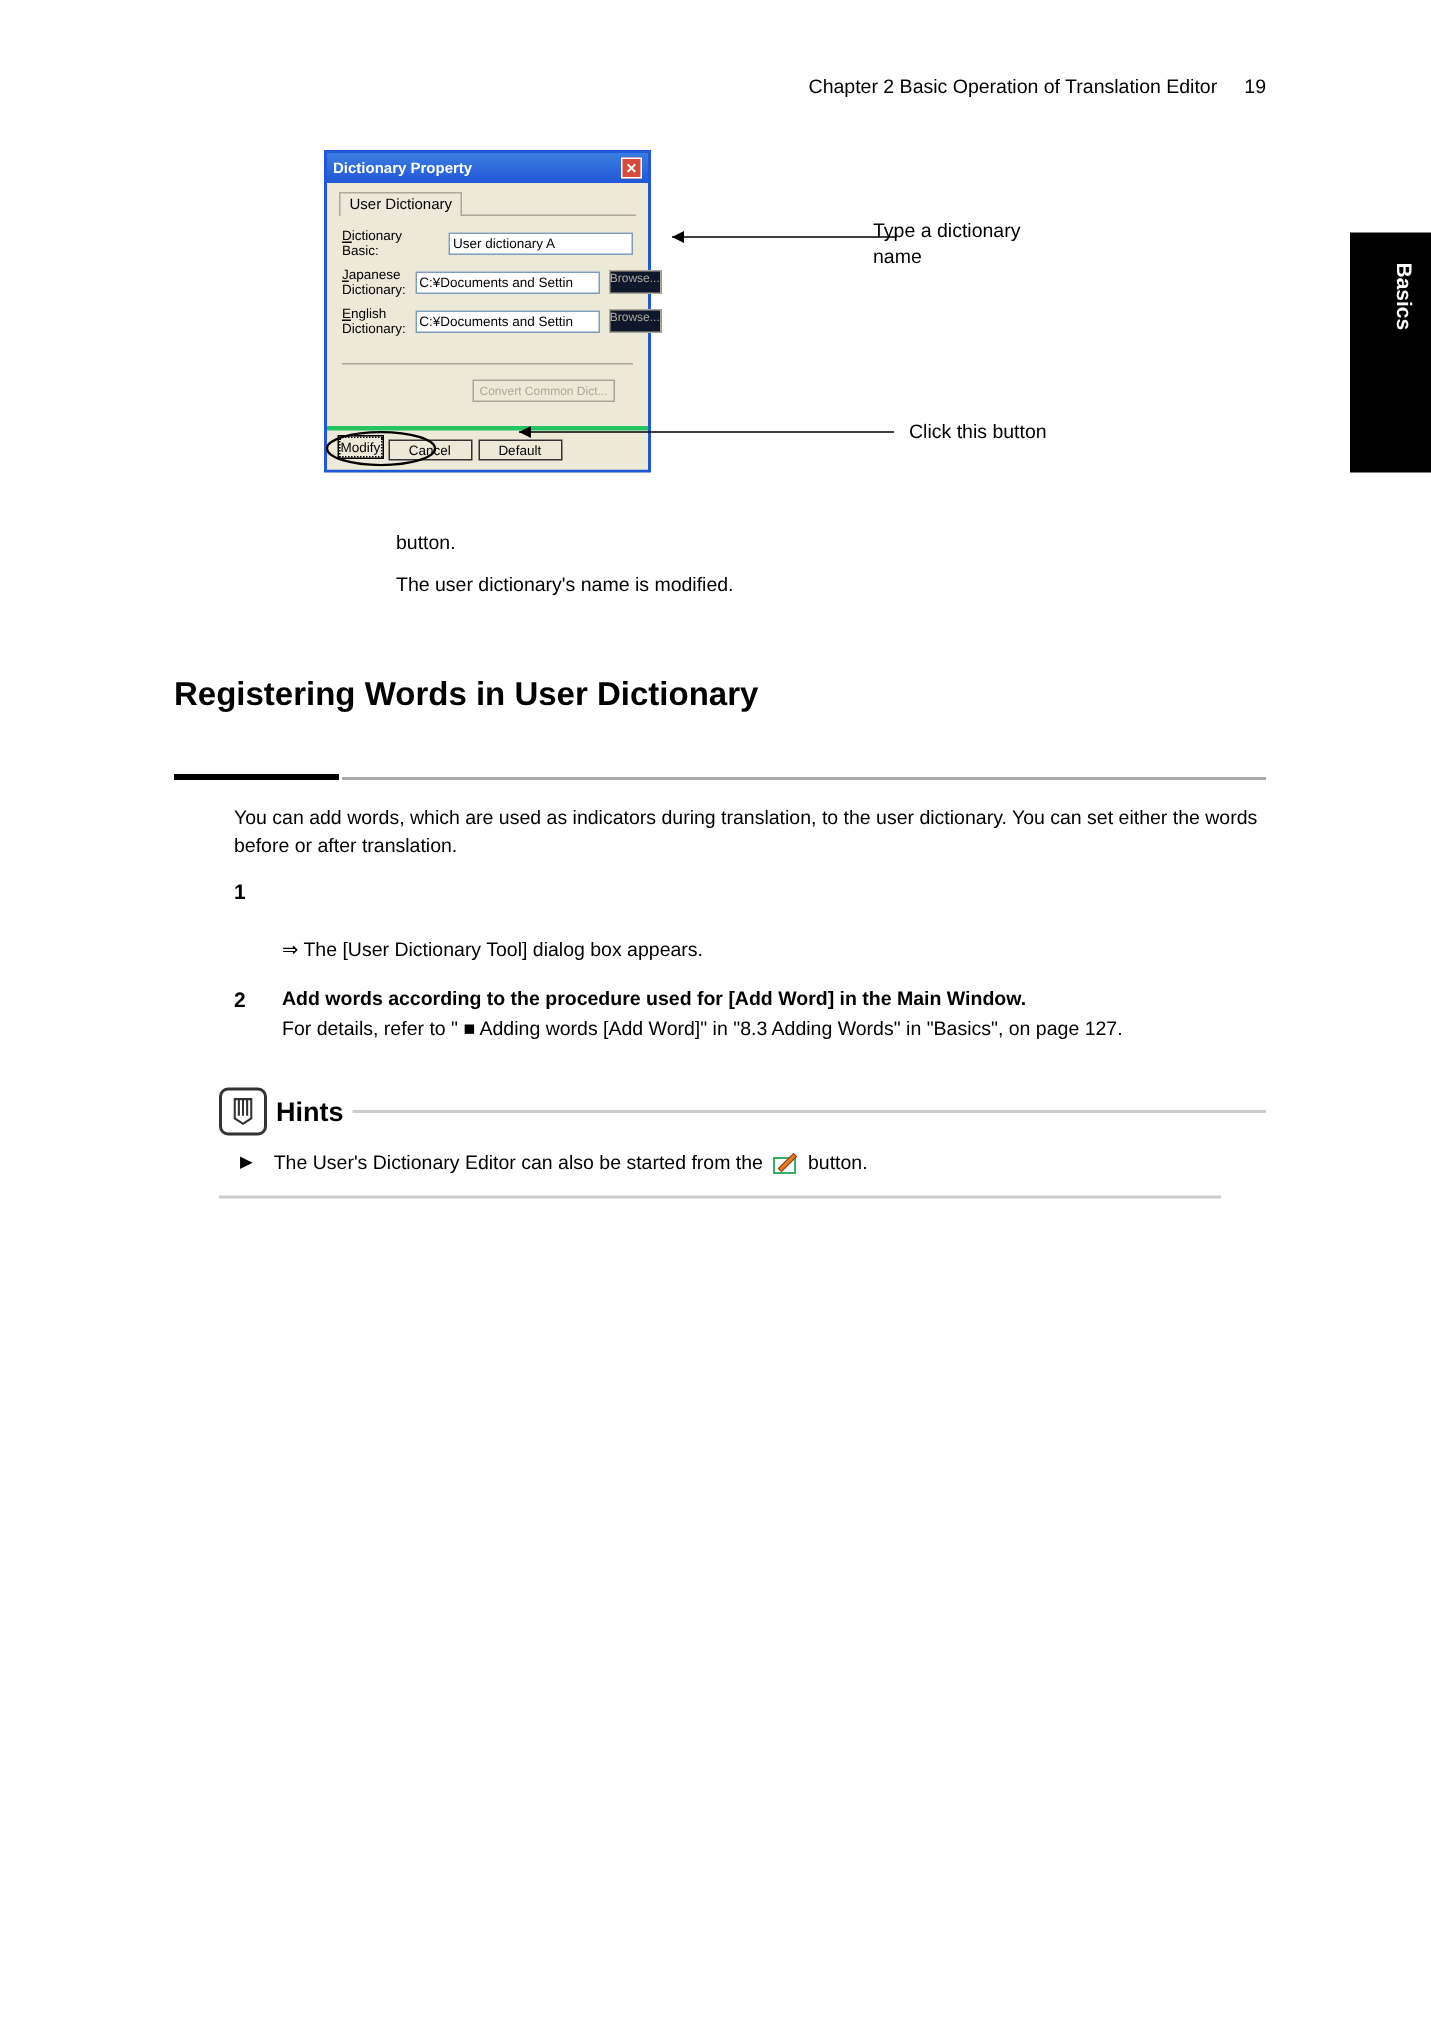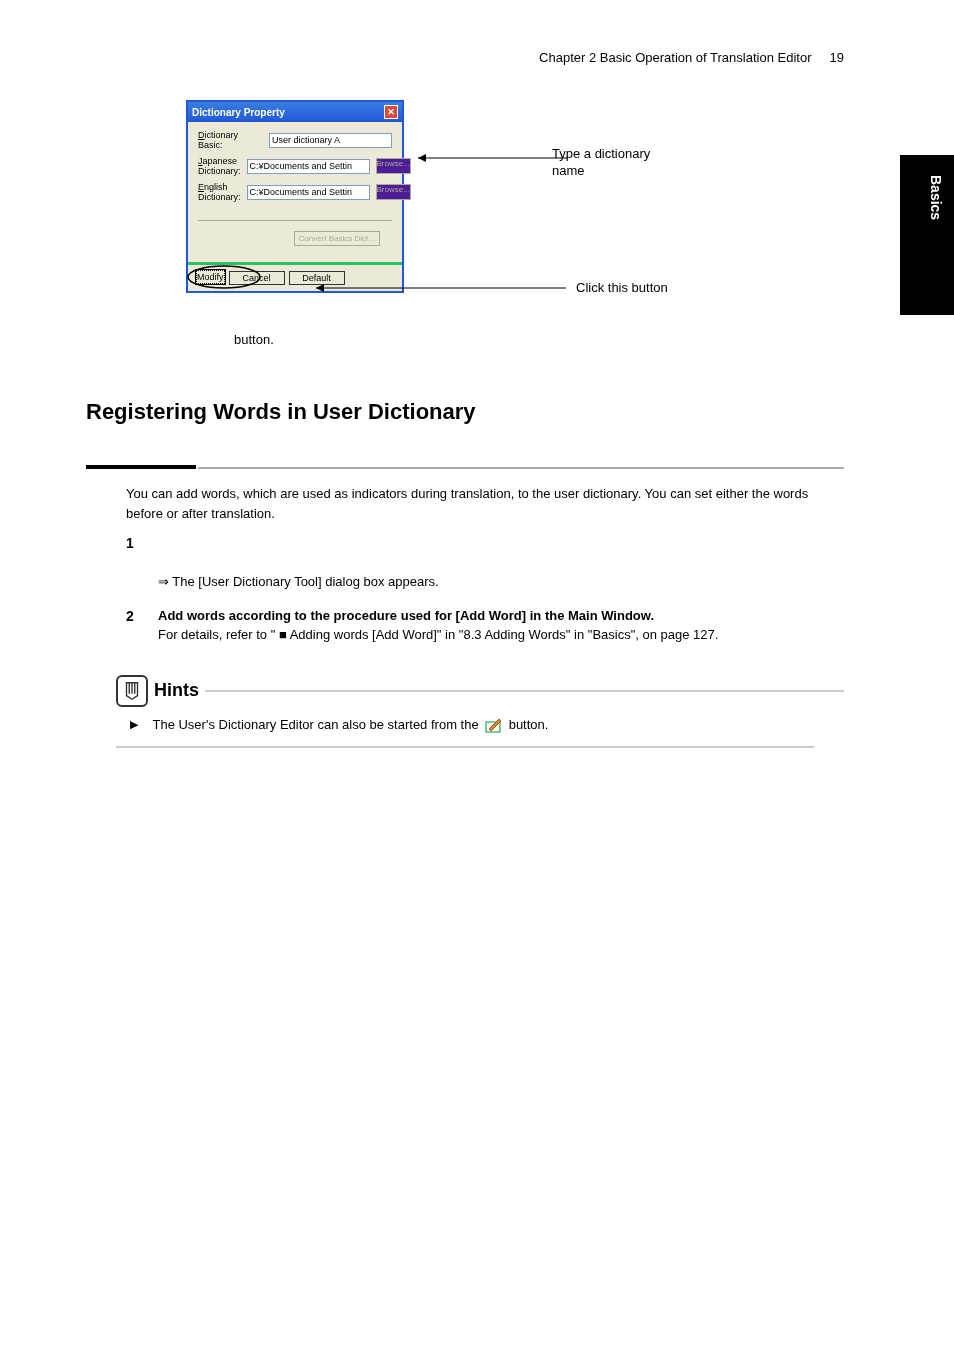--- a/index.html
+++ b/index.html
@@ -1,18 +1,18 @@
 <!DOCTYPE html>
 <html><head>
   <meta charset="utf-8">
   <style>
     * { margin: 0; padding: 0; box-sizing: border-box; }
     body { font-family: Arial, sans-serif; background: #fff; width: 954px; height: 1348px; position: relative; font-size: 13px; color: #000; }
     
-    .page { padding: 100px 110px 60px 62px; position: relative; margin-left: 24px; }
+    .page { padding: 100px 110px 60px 116px; position: relative; }
     
     
     .page-num { position: absolute; top: 50px; right: 110px; font-size: 13px; }
     
     
     .tab { position: absolute; right: 0; top: 155px; width: 54px; height: 160px; background: #000; }
     .tab-text { color: #fff; writing-mode: vertical-rl; text-orientation: mixed; font-weight: bold; font-size: 14px; position: absolute; right: 10px; top: 20px; }
     
     
     .dialog-wrap { position: relative; margin-left: 100px; margin-bottom: 20px; }
@@ -20,21 +20,21 @@
     .titlebar { background: linear-gradient(to bottom, #3a7de0, #2158d8); color: #fff; font-weight: bold; padding: 3px 4px; display: flex; justify-content: space-between; align-items: center; font-size: 10px; }
     .close-x { background: #d64b3a; border: 1px solid #fff; width: 14px; height: 14px; display: flex; align-items: center; justify-content: center; font-size: 9px; color: #fff; }
     .tab-row { padding: 6px 8px 0 8px; }
     .tab-btn { display: inline-block; padding: 2px 6px; background: #ece9d8; border: 1px solid #aca899; border-bottom: none; font-size: 10px; }
     .tab-line { border-top: 1px solid #aca899; margin-top: -1px; }
     .form-area { padding: 8px 10px 12px 10px; }
     .form-row { display: flex; align-items: center; margin-bottom: 6px; gap: 6px; }
     .form-label { width: 90px; font-size: 9px; }
     .form-label .u { text-decoration: underline; }
     .form-input { flex: 1; border: 1px solid #7f9db9; background: #fff; padding: 1px 2px; font-size: 9px; height: 15px; }
-    .browse-btn { width: 42px; height: 16px; font-size: 8px; background: #4c1d95; border: 1px solid #aca899; color: #aca899; text-align: center; }
+    .browse-btn { width: 42px; height: 16px; font-size: 8px; background: #0f172a; border: 1px solid #aca899; color: #aca899; text-align: center; }
     .convert-btn { font-size: 8px; color: #aca899; border: 1px solid #aca899; padding: 2px 4px; background: #ece9d8; float: right; margin-right: 4px; }
     .convert-wrap { text-align: right; padding: 10px 8px 4px 8px; border-top: 1px solid #aca899; margin-top: 18px; }
     .dlg-buttons { background: #ece9d8; padding: 6px 8px; border-top: 3px solid #22c55e; display: flex; gap: 4px; }
     .dlg-btn { font-size: 9px; padding: 1px 0; width: 56px; text-align: center; border: 1px solid #333; background: #ece9d8; }
     .dlg-btn.modify { border: 1px dotted #000; outline: 1px solid #000; }
     .callout1 { position: absolute; left: 366px; top: 46px; font-size: 13px; line-height: 1.3; }
     .callout2 { position: absolute; left: 390px; top: 180px; font-size: 13px; }
     
     
     .step-text { margin-left: 100px; margin-bottom: 10px; line-height: 1.4; }
@@ -74,37 +74,41 @@
   <div class="page-num">
     <span>Chapter 2   Basic Operation of Translation Editor&nbsp;&nbsp;&nbsp;&nbsp;&nbsp;</span><span>19</span>
   </div>
 
   <div class="dialog-wrap">
     <div class="dialog">
       <div class="titlebar">
         <span>Dictionary Property</span>
         <span class="close-x">✕</span>
       </div>
+      <div class="tab-row">
+        <span class="tab-btn">User Dictionary</span>
+        <div class="tab-line"></div>
+      </div>
       <div class="form-area">
         <div class="form-row">
           <span class="form-label"><span class="u">D</span><span>ictionary Basic:</span></span>
           <input class="form-input" value="User dictionary A" style="">
         </div>
         <div class="form-row">
           <span class="form-label"><span class="u">J</span><span>apanese Dictionary:</span></span>
           <input class="form-input" value="C:¥Documents and Settin" style="">
           <span class="browse-btn">Browse...</span>
         </div>
         <div class="form-row">
           <span class="form-label"><span class="u">E</span><span>nglish Dictionary:</span></span>
           <input class="form-input" value="C:¥Documents and Settin" style="">
           <span class="browse-btn">Browse...</span>
         </div>
         <div class="convert-wrap">
-          <span class="convert-btn">Convert Basics Dict...</span>
+          <span class="convert-btn">Convert Common Dict...</span>
           <div style="clear:both"></div>
         </div>
       </div>
       <div class="dlg-buttons">
         <span style="position:relative;">
           <span class="dlg-btn modify">Modify</span>
           <svg style="position:absolute; left:-10px; top:-6px; width:76px; height:24px;">
               <ellipse cx="38" cy="12" rx="36" ry="11" fill="none" stroke="#000" stroke-width="1.5"></ellipse>
             </svg>
         </span>
@@ -128,20 +132,24 @@
     </svg>
     <div class="callout2">Click this button</div>
   </div>
 
   <div class="step-text" style="display:flex;">
     <span class="step-num" style="visibility:hidden;">4</span>
     <span>
       <br>
       <span>button.</span>
     </span>
+  </div>
+  <div class="step-text" style="display:flex;">
+    <span class="step-num" style="visibility:hidden;">5</span>
+    <span>The user dictionary's name is modified.</span>
   </div>
 
   <div style="margin-top:50px;">
     <div class="section-title">Registering Words in User Dictionary</div>
     <div class="section-bar">
       <div class="black"></div>
       <div class="gray"></div>
     </div>
   </div>
 

